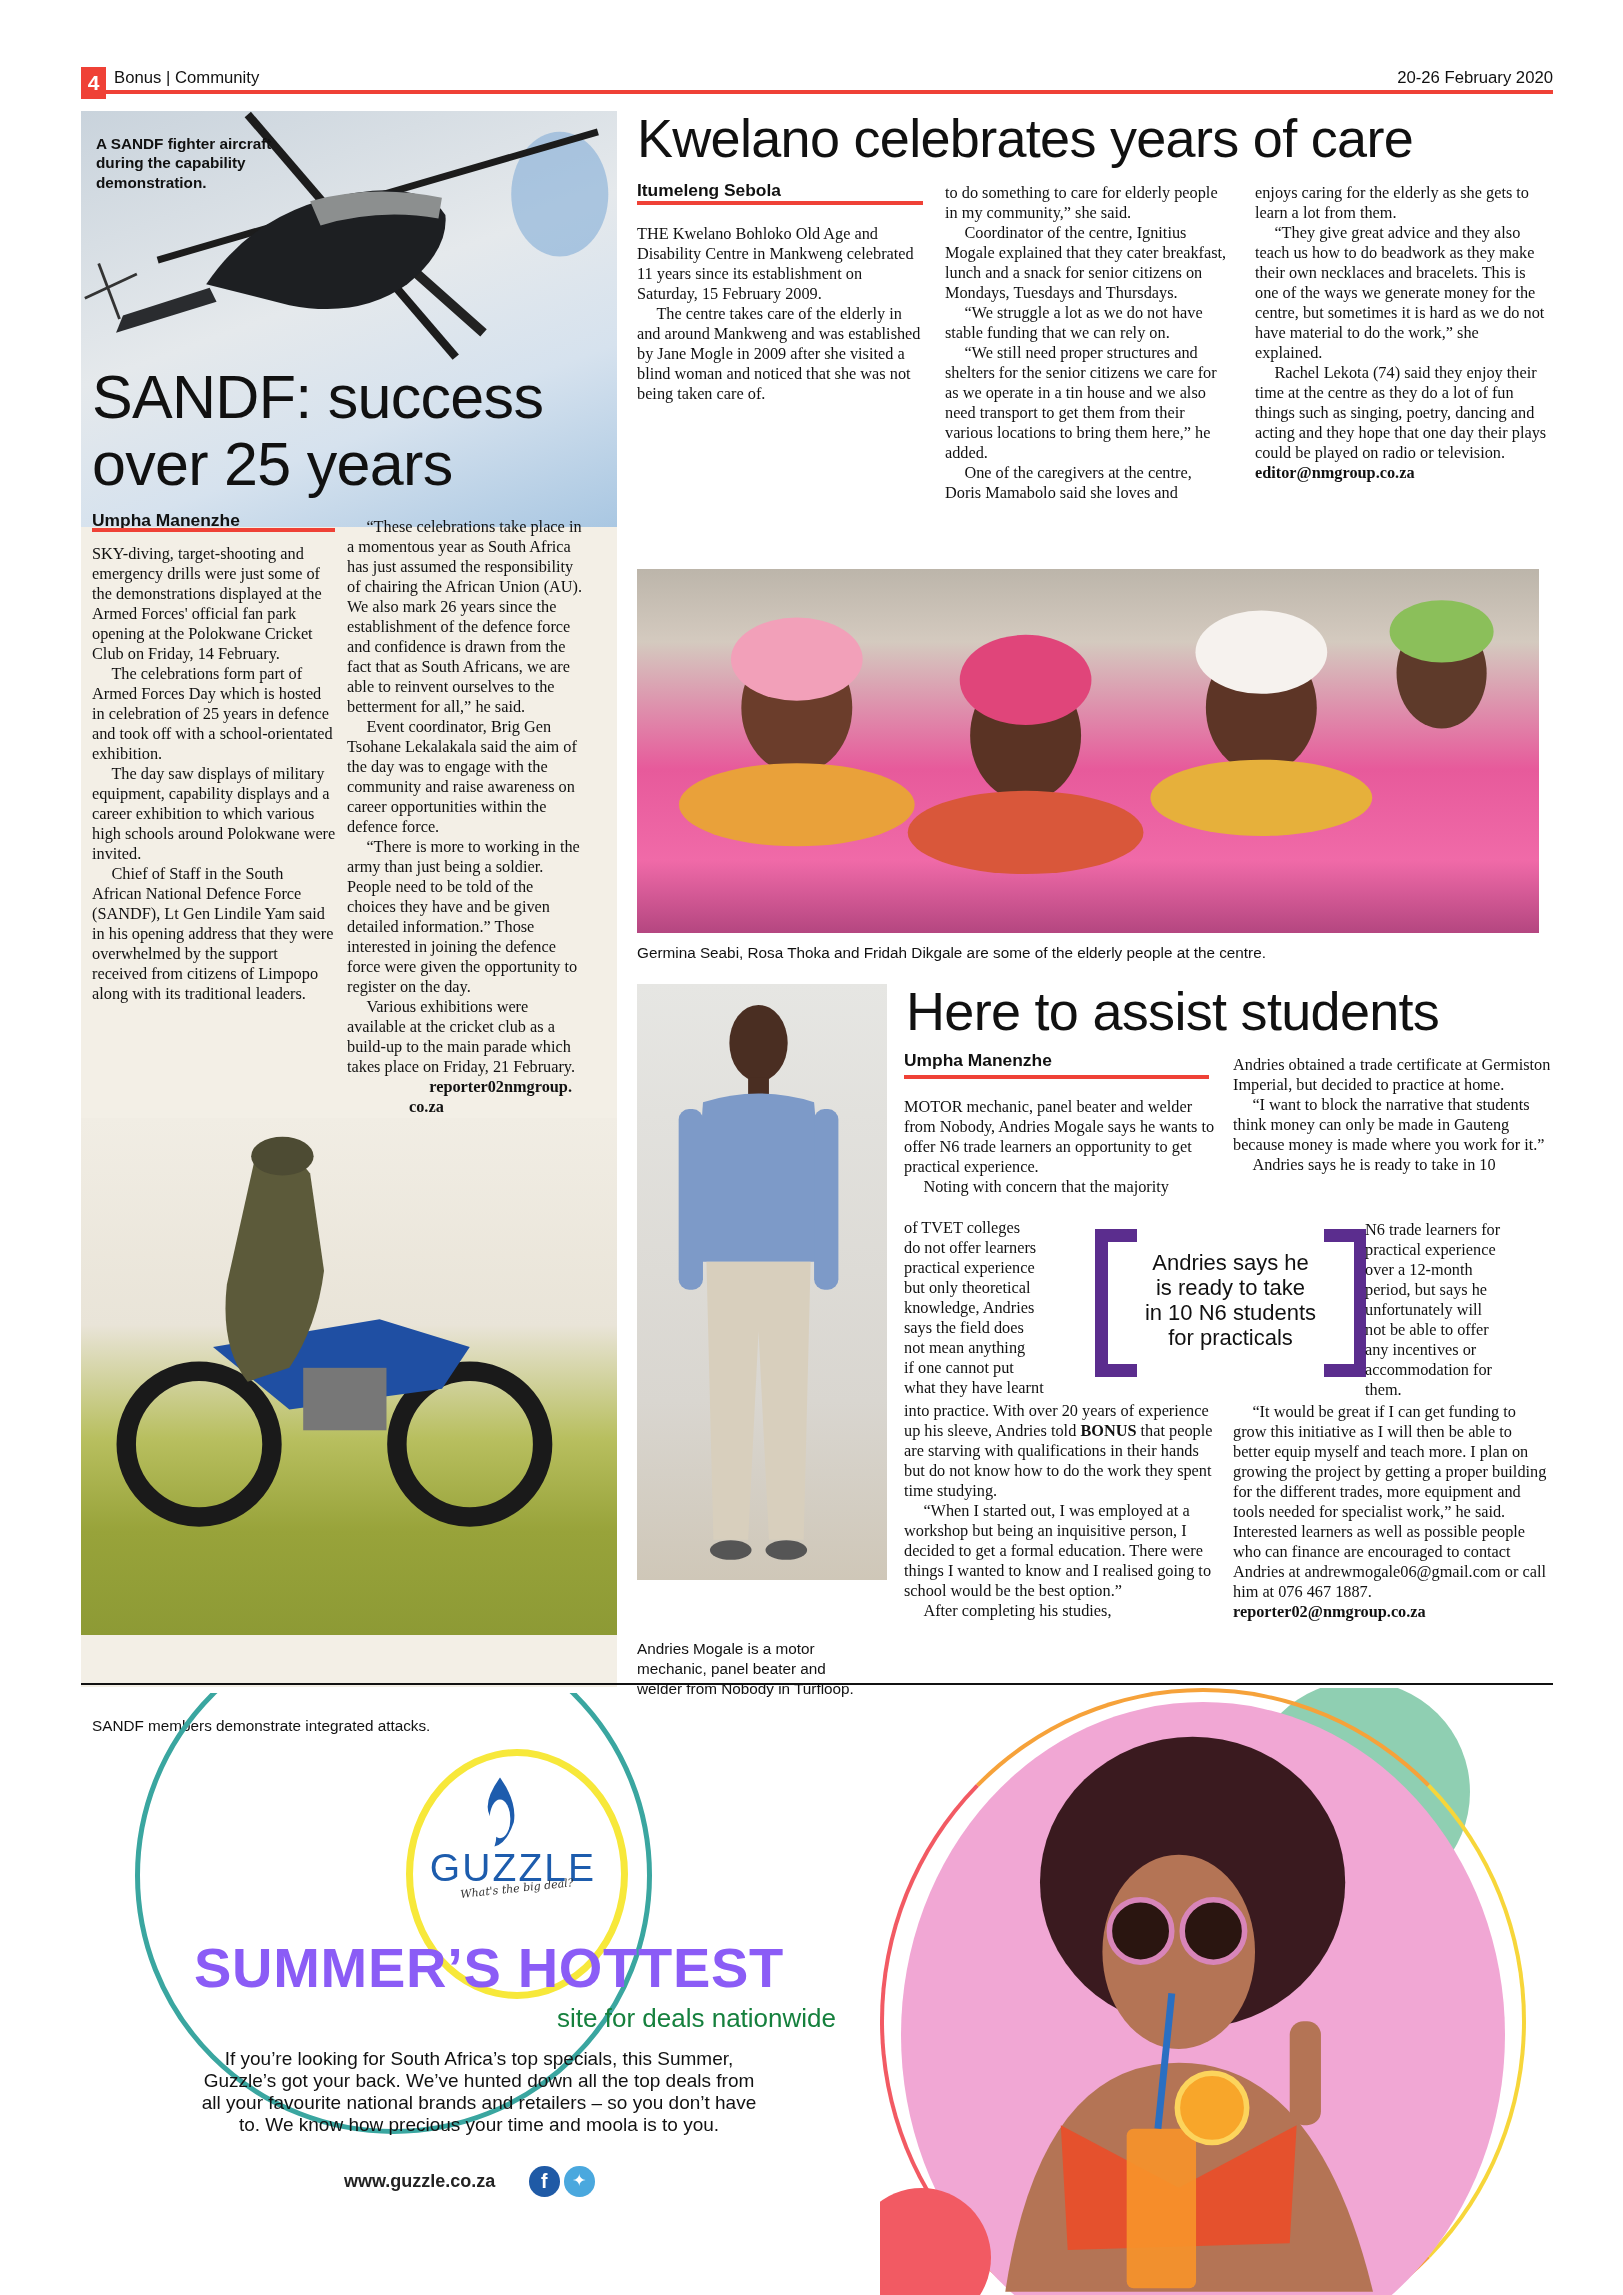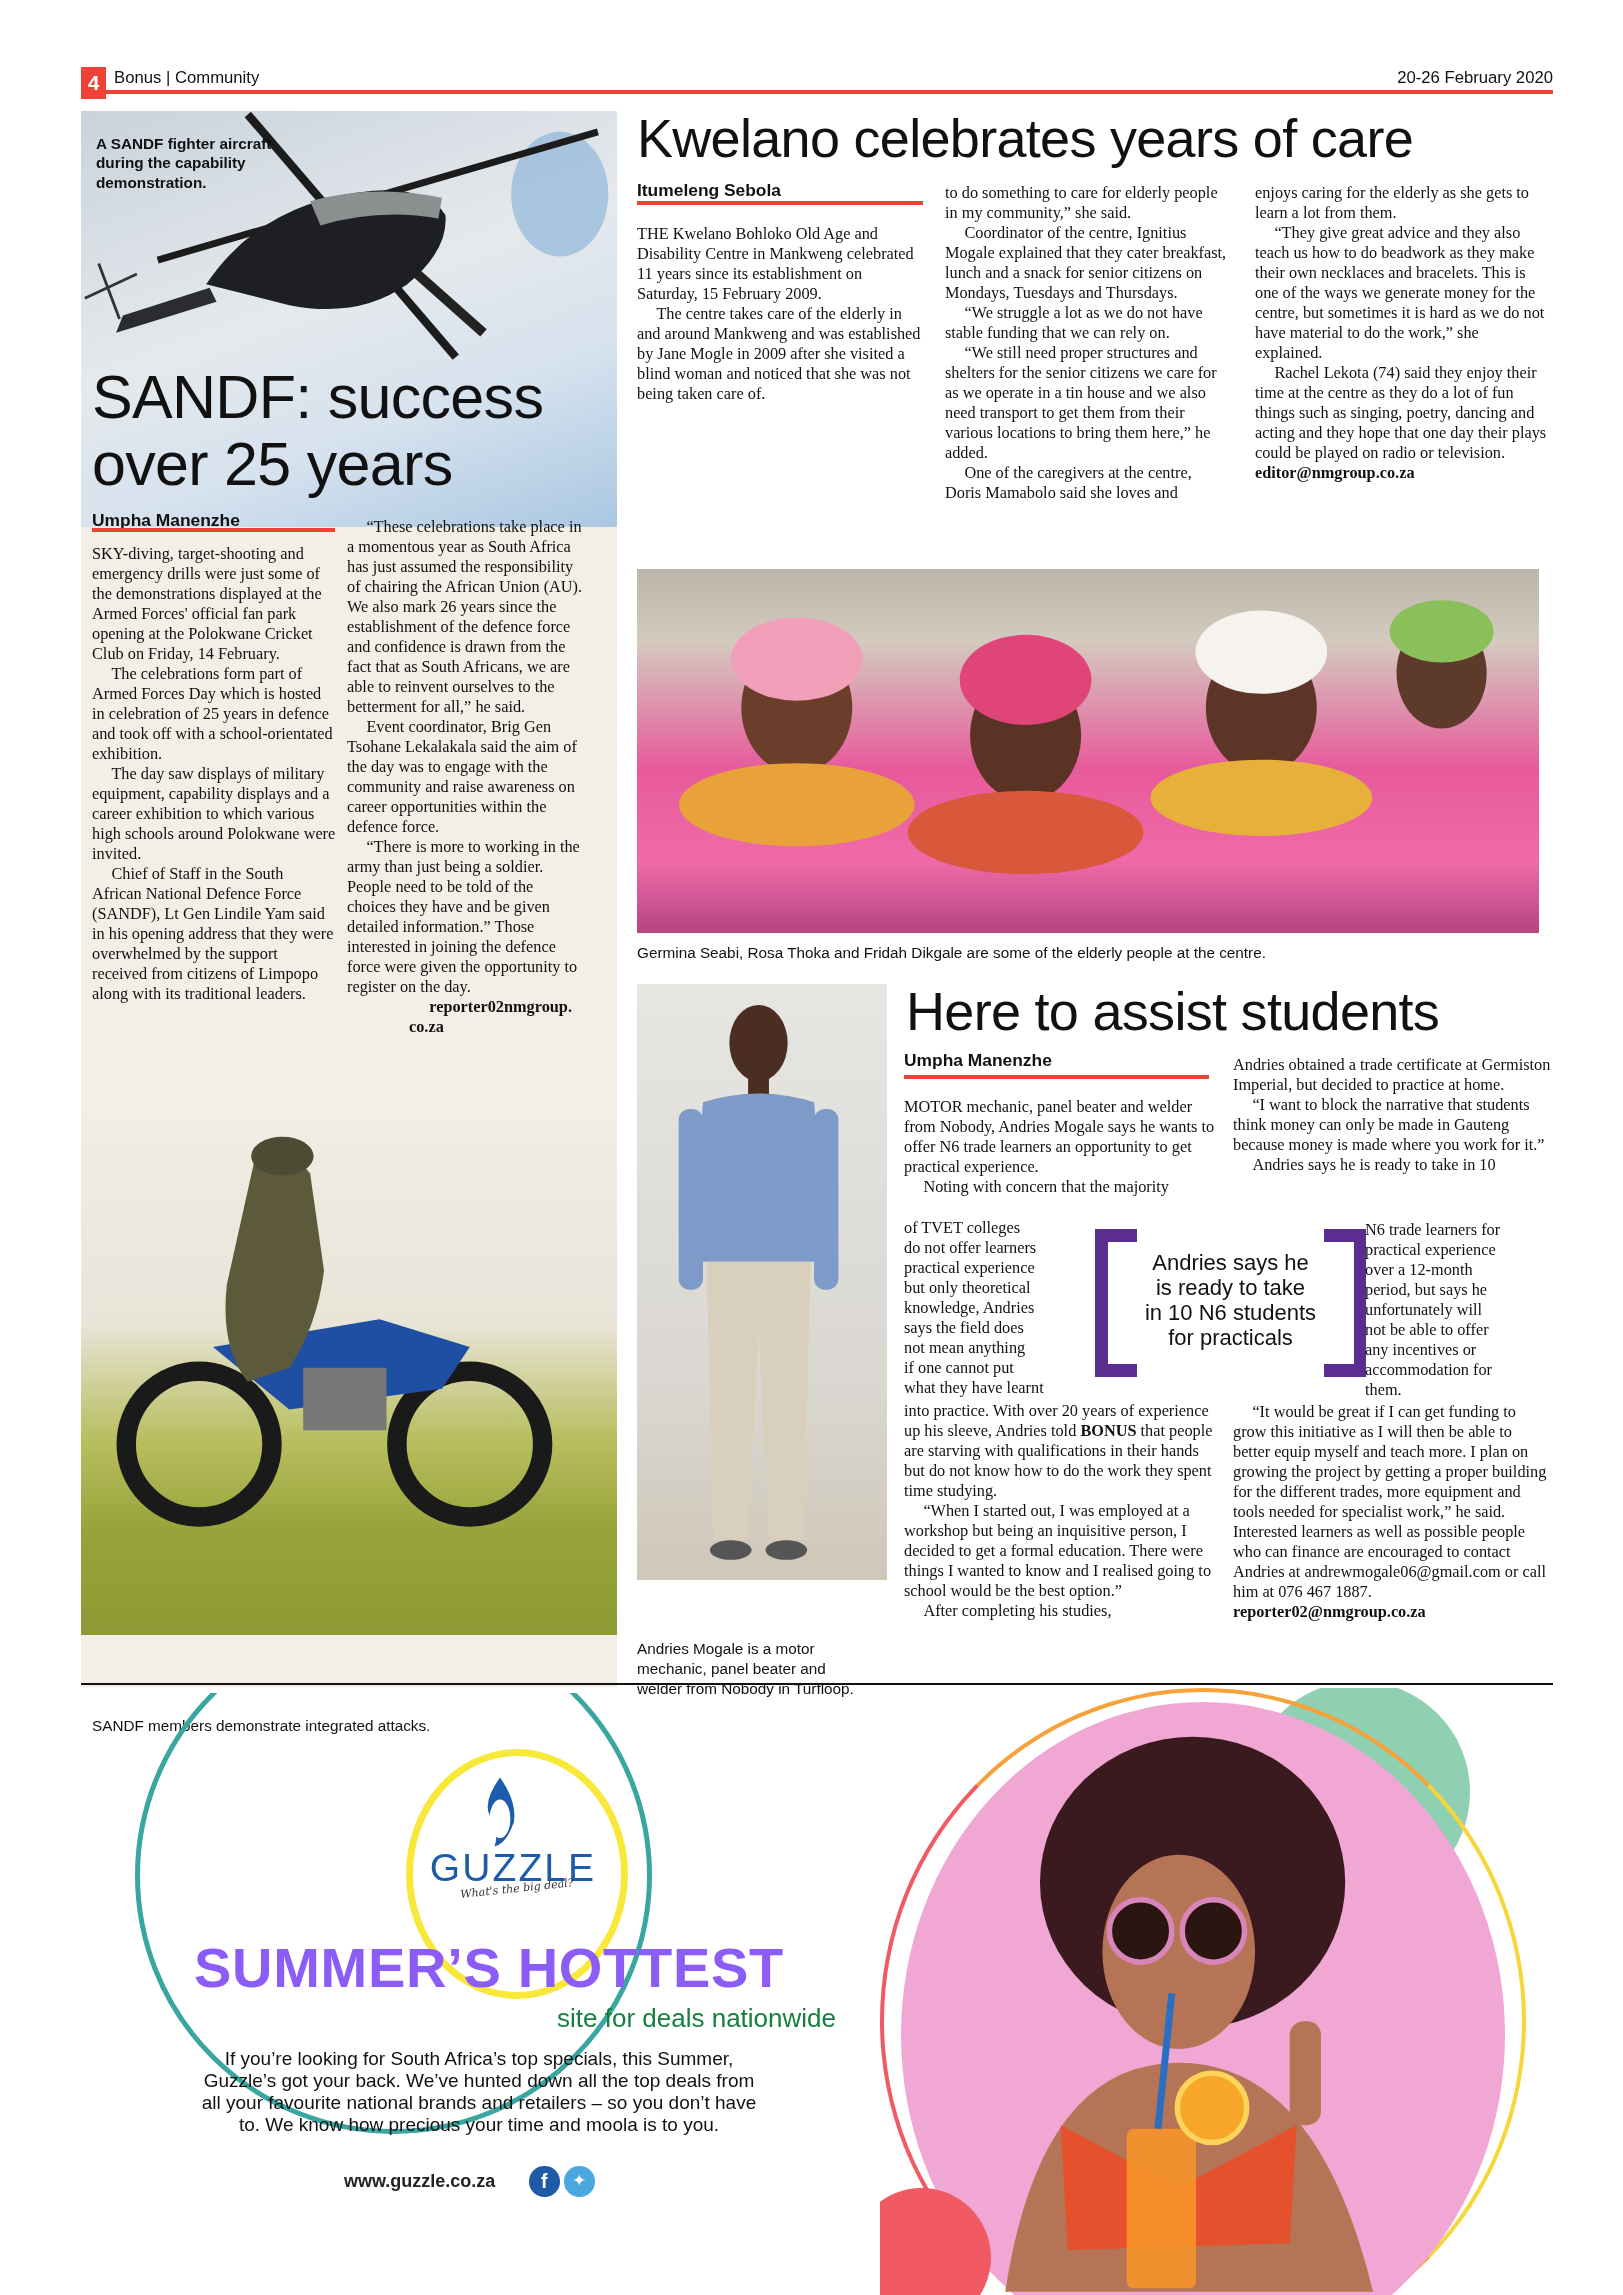--- a/index.html
+++ b/index.html
@@ -63,20 +63,21 @@
 <div class="abs body-text" style="left:92px;top:544px;width:244px;">
   <p class="first">SKY-diving, target-shooting and emergency drills were just some of the demonstrations displayed at the Armed Forces' official fan park opening at the Polokwane Cricket Club on Friday, 14 February.</p>
   <p>The celebrations form part of Armed Forces Day which is hosted in celebration of 25 years in defence and took off with a school-orientated exhibition.</p>
   <p>The day saw displays of military equipment, capability displays and a career exhibition to which various high schools around Polokwane were invited.</p>
   <p>Chief of Staff in the South African National Defence Force (SANDF), Lt Gen Lindile Yam said in his opening address that they were overwhelmed by the support received from citizens of Limpopo along with its traditional leaders.</p>
 </div>
 <div class="abs body-text" style="left:347px;top:517px;width:239px;">
   <p>“These celebrations take place in a momentous year as South Africa has just assumed the responsibility of chairing the African Union (AU). We also mark 26 years since the establishment of the defence force and confidence is drawn from the fact that as South Africans, we are able to reinvent ourselves to the betterment for all,” he said.</p>
   <p>Event coordinator, Brig Gen Tsohane Lekalakala said the aim of the day was to engage with the community and raise awareness on career opportunities within the defence force.</p>
   <p>“There is more to working in the army than just being a soldier. People need to be told of the choices they have and be given detailed information.” Those interested in joining the defence force were given the opportunity to register on the day.</p>
+  <p>Various exhibitions were available at the cricket club as a build-up to the main parade which takes place on Friday, 21 February.</p>
   <div class="sig" style="text-align:right;padding-right:14px;">
     <div>reporter02nmgroup.</div>
     <div style="text-align:left;padding-left:62px;">co.za</div>
   </div>
 </div>
 <div class="abs" id="moto-photo">
   <svg width="536" height="517" viewBox="0 0 772 745">
     <circle cx="170" cy="470" r="105" fill="none" stroke="#1a1a1a" stroke-width="28"></circle>
     <circle cx="560" cy="470" r="105" fill="none" stroke="#1a1a1a" stroke-width="28"></circle>
     <path d="M190 330 L430 290 L560 330 L520 390 L300 420 Z" fill="#1f4fa3"></path>

